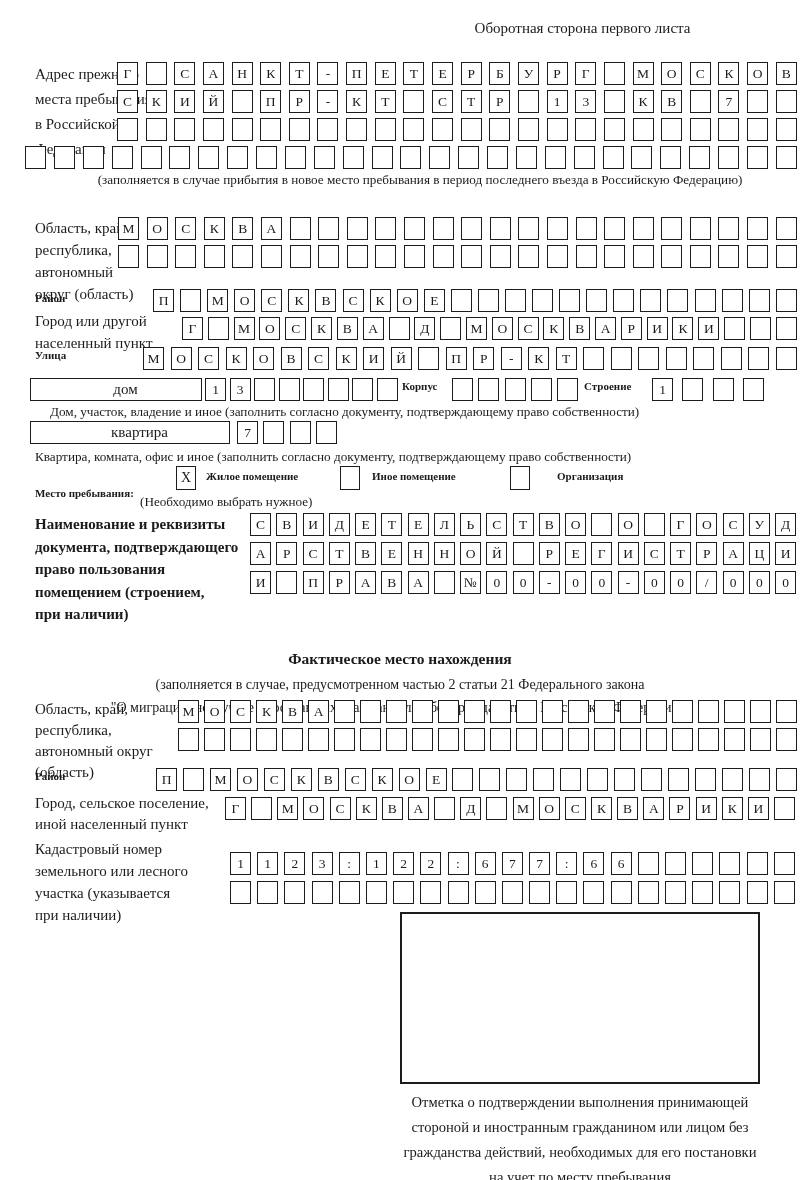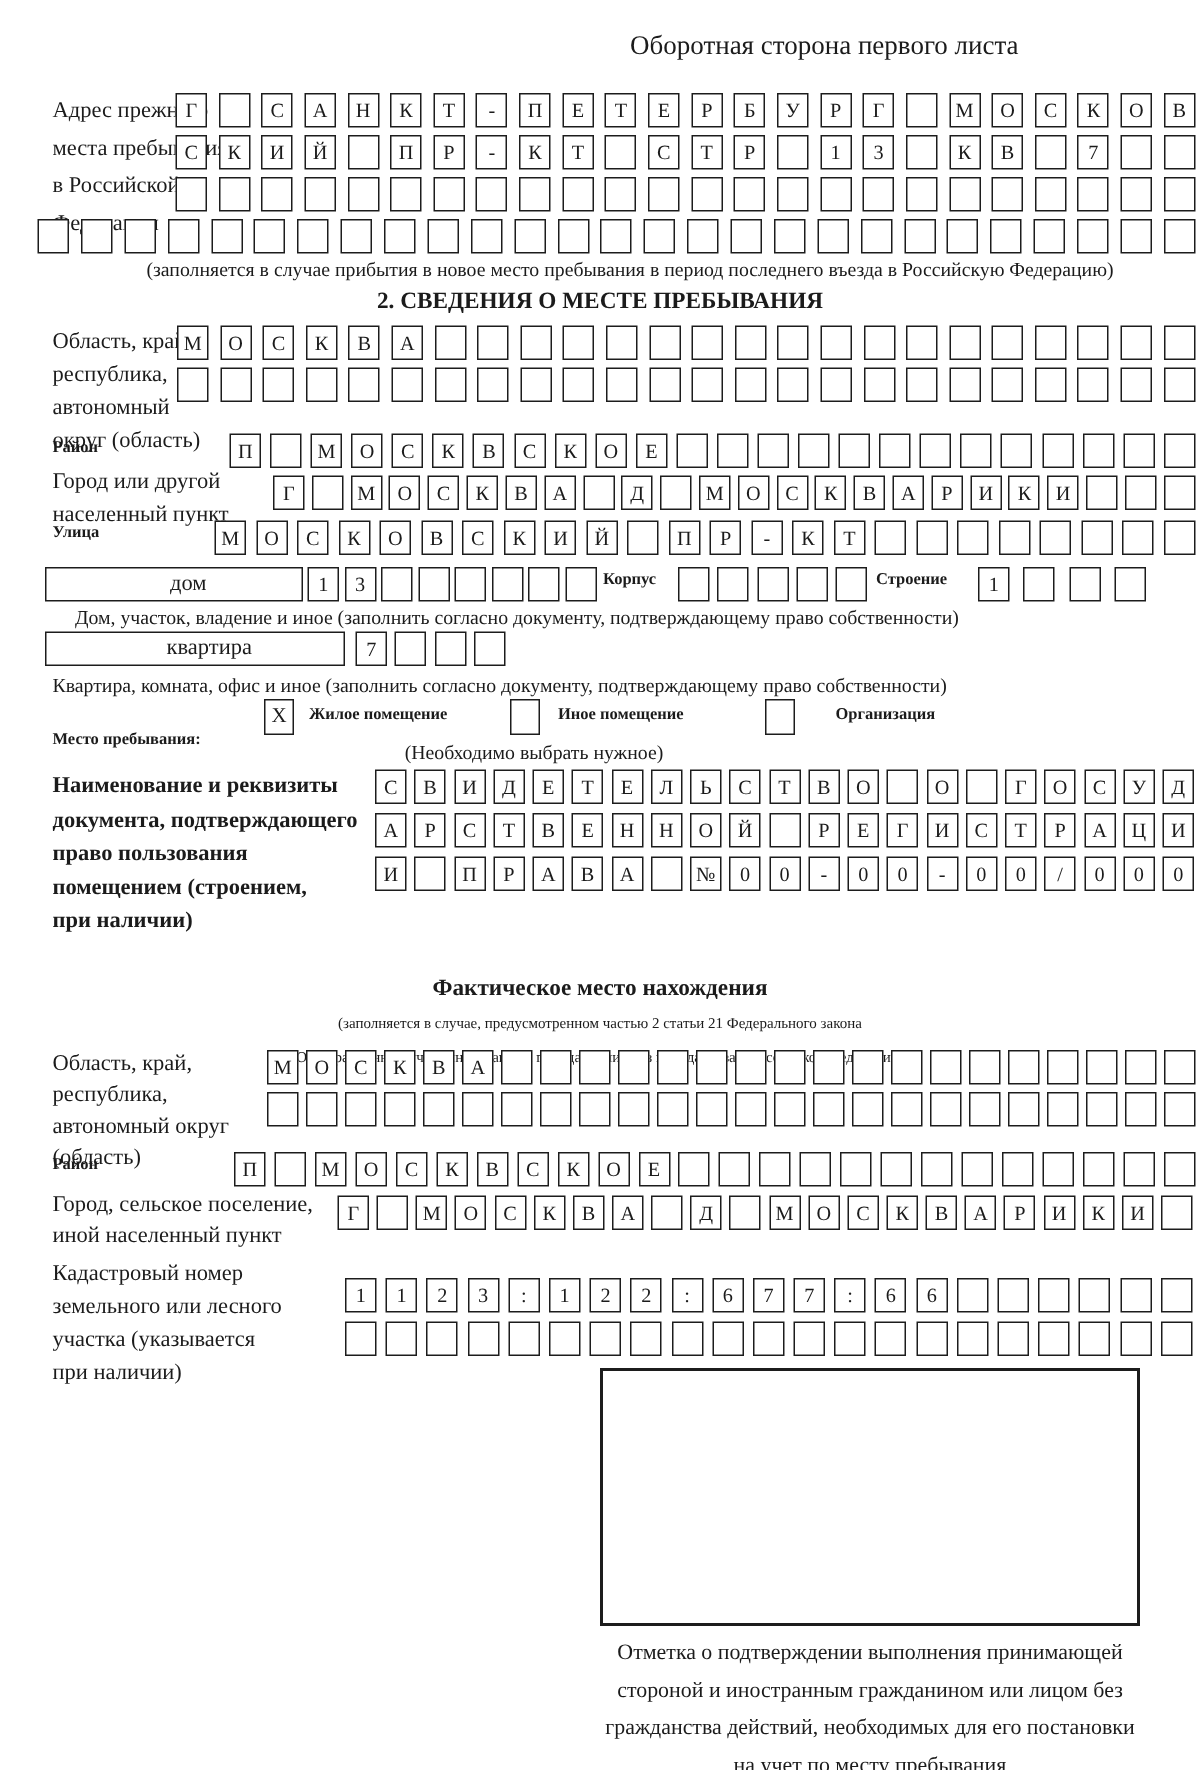--- a/index.html
+++ b/index.html
@@ -24,25 +24,25 @@
     box-sizing:border-box;border:1.8px solid #1c1c1c;height:23px;
     display:flex;align-items:center;justify-content:center;font-size:15px;background:#fff;padding-left:19px;
   }
   .checkbox{
     box-sizing:border-box;width:20px;height:24px;border:1.8px solid #1c1c1c;background:#fff;
     display:flex;align-items:center;justify-content:center;font-size:14px;
   }
   .caption{font-size:13.2px;white-space:nowrap;}
   .caption-center{font-size:13.2px;text-align:center;width:800px;left:0;white-space:nowrap;}
   .sect-title{font-size:15.5px;font-weight:bold;text-align:center;width:800px;left:0;}
-  .header-note{font-size:18px;text-align:left;font-family:Liberation Serif, serif;}
+  .header-note{font-size:15px;text-align:center;font-family:Liberation Serif, serif;}
   .stamp-box{box-sizing:border-box;border:2.5px solid #1c1c1c;background:#fff;}
   .stamp-caption{font-size:14.6px;text-align:center;}
   .stamp-caption .lbl-line{height:25px;line-height:25px;white-space:nowrap;}
-  .cap14{font-size:10px;text-align:center;}
+  .cap14{font-size:14px;text-align:center;}
 </style>
 </head>
 <body>
 
 <div class="page">
 
   <div class="abs header-note" style="left:420px;top:20px;width:325px;">Оборотная сторона первого листа</div>
 
   <div class="abs label" style="left:35px;top:62px;">
       <div class="lbl-line">Адрес прежнего</div>
@@ -152,21 +152,20 @@
       <div class="cell"></div>
       <div class="cell"></div>
       <div class="cell"></div>
       <div class="cell"></div>
       <div class="cell"></div>
       <div class="cell"></div>
       <div class="cell"></div>
     </div>
   <div class="abs caption-center" style="top:172px;padding-left:20px;">(заполняется в случае прибытия в новое место пребывания в период последнего въезда в Российскую Федерацию)</div>
 
-  <div class="abs sect-title" style="top:192px;">2. СВЕДЕНИЯ О МЕСТЕ ПРЕБЫВАНИЯ</div>
 
   <div class="abs label lh22" style="left:35px;top:217px;">
       <div class="lbl-line">Область, край,</div>
       <div class="lbl-line">республика,</div>
       <div class="lbl-line">автономный</div>
       <div class="lbl-line">округ (область)</div>
     </div>
   <div class="abs cellrow" style="left:118px;top:217px;width:679px;">
       <div class="cell">М</div>
       <div class="cell">О</div>
@@ -344,21 +343,21 @@
     </div>
   <div class="abs caption" style="left:35px;top:449px;">Квартира, комната, офис и иное (заполнить согласно документу, подтверждающему право собственности)</div>
 
   <div class="abs inline-label" style="left:35px;top:470px;margin-top:17px;">Место пребывания:</div>
   <div class="abs checkbox" style="left:176px;top:466px;">X</div>
   <div class="abs inline-label" style="left:206px;top:470px;">Жилое помещение</div>
   <div class="abs checkbox" style="left:340px;top:466px;"></div>
   <div class="abs inline-label" style="left:372px;top:470px;">Иное помещение</div>
   <div class="abs checkbox" style="left:510px;top:466px;"></div>
   <div class="abs inline-label" style="left:557px;top:470px;">Организация</div>
-  <div class="abs caption" style="left:156px;top:494px;width:400px;text-align:center;">(Необходимо выбрать нужное)</div>
+  <div class="abs caption" style="left:140px;top:494px;width:400px;">(Необходимо выбрать нужное)</div>
 
   <div class="abs label lh225" style="left:35px;top:513px;">
       <div class="lbl-line">Наименование и реквизиты</div>
       <div class="lbl-line">документа, подтверждающего</div>
       <div class="lbl-line">право пользования</div>
       <div class="lbl-line">помещением (строением,</div>
       <div class="lbl-line">при наличии)</div>
     </div>
   <div class="abs cellrow" style="left:250px;top:513px;width:546px;">
       <div class="cell">С</div>

